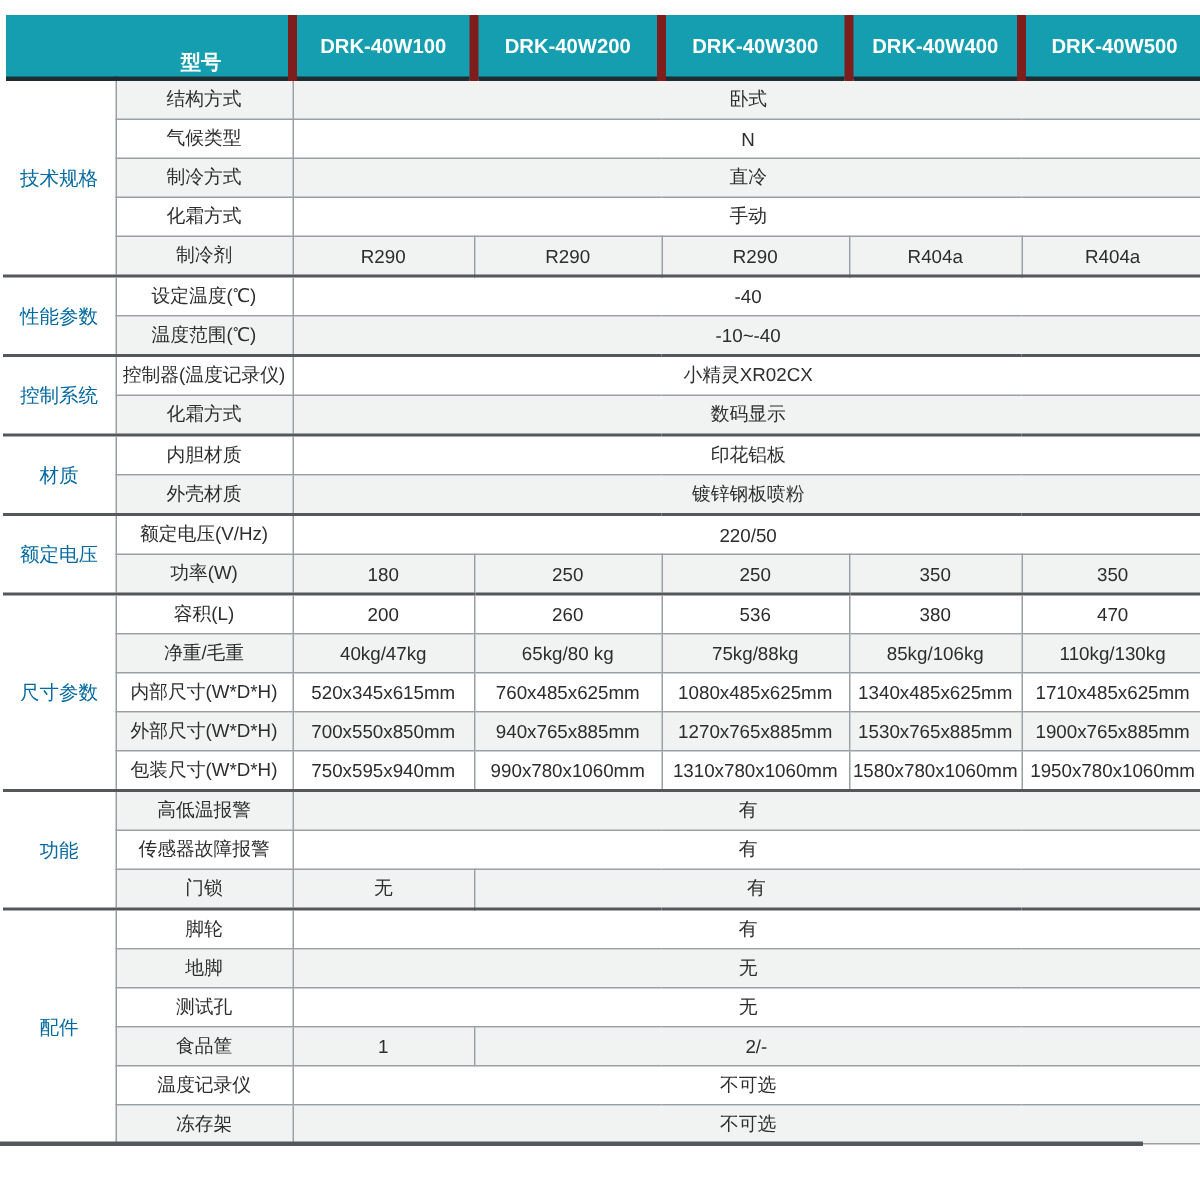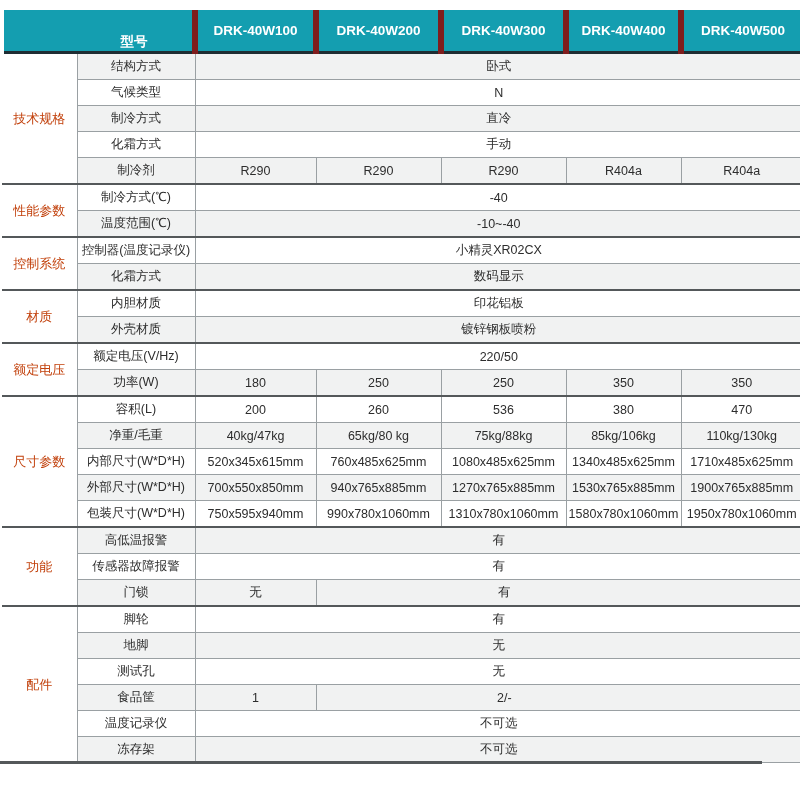--- a/index.html
+++ b/index.html
@@ -41,21 +41,21 @@
     color:#2d2d2d;
     background:#ffffff;
     border:1px solid #9aa0a3;
     white-space:nowrap;
     overflow:hidden;
   }
   tr.alt td { background:#f1f2f2; }
   td.cat {
     border-left:none;
     background:#ffffff !important;
-    color:#c2410c;
+    color:#0369a1;
     font-size:13px;
     font-weight:400;
   }
   td.last { border-right:none; }
   tr.group-start td { border-top:2px solid #54585a; }
   td.val.span4 { padding-right:112px; }
   .bottom-bar {
     width:762px; height:3px;
     background:#54585a;
     margin-top:-2px;
@@ -110,21 +110,21 @@
           <tr class="alt">
             <td class="lbl">制冷剂</td>
             <td colspan="1" class="val">R290</td>
             <td colspan="1" class="val">R290</td>
             <td colspan="1" class="val">R290</td>
             <td colspan="1" class="val">R404a</td>
             <td colspan="1" class="val last">R404a</td>
           </tr>
           <tr class="group-start">
             <td rowspan="2" class="cat">性能参数</td>
-            <td class="lbl">制冷方式(℃)</td>
+            <td class="lbl">设定温度(℃)</td>
             <td colspan="5" class="val last">-40</td>
           </tr>
           <tr class="alt">
             <td class="lbl">温度范围(℃)</td>
             <td colspan="5" class="val last">-10~-40</td>
           </tr>
           <tr class="group-start">
             <td rowspan="2" class="cat">控制系统</td>
             <td class="lbl">控制器(温度记录仪)</td>
             <td colspan="5" class="val last">小精灵XR02CX</td>

